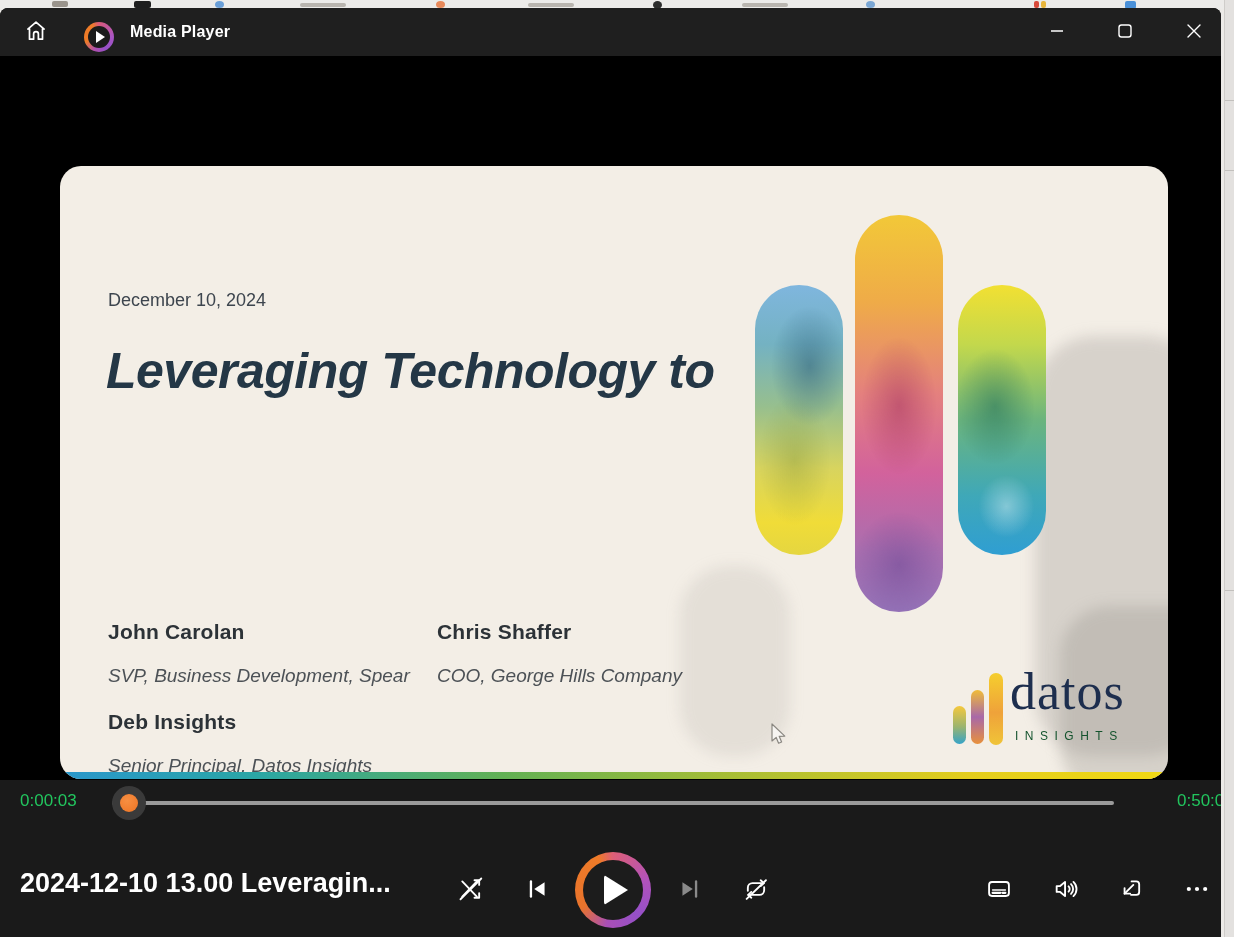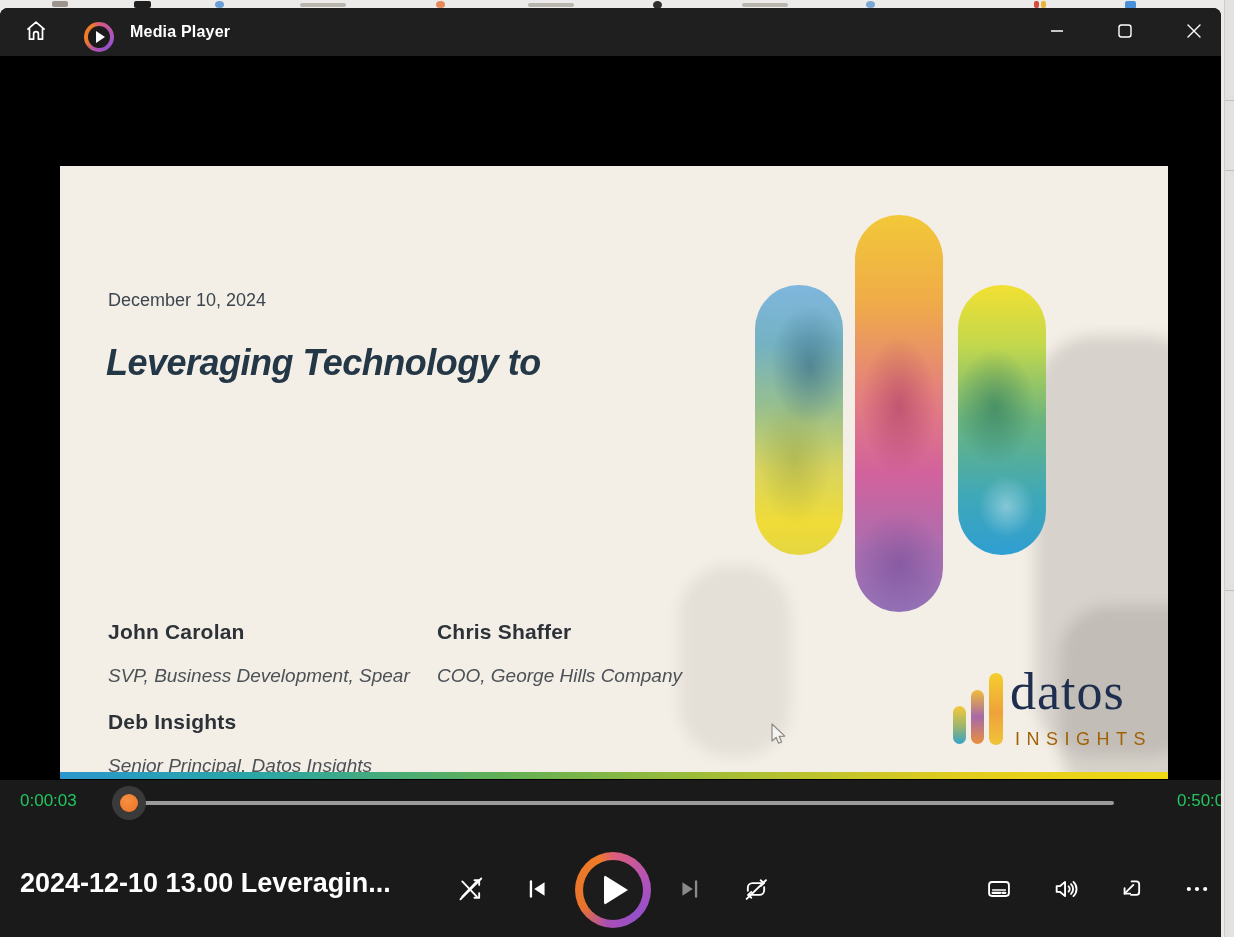--- a/index.html
+++ b/index.html
@@ -21,23 +21,23 @@
     background:conic-gradient(from 0deg, #d8597b 0deg, #a855c4 90deg, #9550c8 150deg, #b04fae 200deg, #ee7b28 250deg, #ee7b28 330deg, #d8597b 360deg); }
   .app-icon .inner { position:absolute; left:4px; top:4px; width:22px; height:22px; border-radius:50%; background:#1b1b1b; }
   .app-icon .tri { position:absolute; left:12px; top:9px; width:0; height:0; border-left:9px solid #fff; border-top:6px solid transparent; border-bottom:6px solid transparent; }
   .app-title { position:absolute; left:130px; top:0; height:48px; line-height:48px; color:#fff; font-size:16px; font-weight:600; letter-spacing:.2px; }
   .win-btn { position:absolute; top:0; width:62px; height:48px; background:none; border:none; display:flex; align-items:center; justify-content:center; cursor:pointer; }
   .win-btn.min { left:1026px; } .win-btn.max { left:1094px; } .win-btn.close { left:1163px; }
 
   .video-area { position:absolute; left:0; top:48px; width:1224px; height:724px; background:#000; }
 
   
-  .slide { position:absolute; left:60px; top:110px; width:1108px; height:613px; background:#f3eee6; overflow:hidden; }
+  .slide { position:absolute; left:60px; top:110px; width:1108px; height:613px; background:#f3eee6; overflow:hidden;border-radius:21px; }
   .slide-date { position:absolute; left:48px; top:124px; font-size:18px; color:#3d454e; }
-  .slide-title { position:absolute; left:46px; top:178px; font-size:36px; font-weight:bold; font-style:italic; color:#243746; line-height:1.08; letter-spacing:-0.5px; }
+  .slide-title { position:absolute; left:46px; top:178px; font-size:50px; font-weight:bold; font-style:italic; color:#243746; line-height:1.08; letter-spacing:-0.5px; }
   .speakers-col1 { position:absolute; left:48px; top:454px; width:330px; }
   .speakers-col2 { position:absolute; left:377px; top:454px; width:330px; }
   .spk-name { font-size:21px; font-weight:bold; color:#2c3237; letter-spacing:.2px; }
   .spk-role { font-size:19px; font-style:italic; color:#4c5156; margin-top:21px; }
   .spk-gap { margin-top:23px; }
 
   .pill { position:absolute; border-radius:44px; }
   .pill-left { left:695px; top:119px; width:88px; height:270px;
     background:linear-gradient(180deg,#7fb6de 0%,#74b2c2 22%,#97bf8e 45%,#d8d45e 68%,#f0dc38 88%,#e5d640 100%); }
   .pill-left::after { content:""; position:absolute; inset:0; border-radius:44px;
@@ -58,21 +58,21 @@
   .sil-1 { left:975px; top:170px; width:170px; height:420px; border-radius:60px; }
   .sil-2 { left:1000px; top:440px; width:180px; height:190px; border-radius:50px; background:rgba(140,135,129,.28); }
   .sil-3 { left:620px; top:400px; width:110px; height:190px; border-radius:50px; background:rgba(160,155,149,.18); }
 
   .logo-bars { position:absolute; left:888px; top:505px; width:60px; height:76px; }
   .bar { position:absolute; border-radius:7px; }
   .bar1 { left:5px; top:35px; width:13px; height:38px; background:linear-gradient(180deg,#f5c83c 0%,#9ab470 55%,#35a3c8 100%); }
   .bar2 { left:23px; top:19px; width:13px; height:54px; background:linear-gradient(180deg,#f0bc38 0%,#a868a8 50%,#e8913c 100%); }
   .bar3 { left:41px; top:2px; width:14px; height:72px; background:linear-gradient(180deg,#f5ce2e 0%,#efa23a 55%,#f0c438 100%); }
   .logo-word { position:absolute; left:950px; top:496px; font-family:"Liberation Serif", serif; font-size:52px; color:#1d2e4e; letter-spacing:1px; }
-  .logo-tag { position:absolute; left:955px; top:563px; font-size:18px; letter-spacing:6.5px; color:#a16207; font-weight:500; }
+  .logo-tag { position:absolute; left:955px; top:563px; font-size:12px; letter-spacing:6.5px; color:#14532d; font-weight:500; }
 
   .slide-strip { position:absolute; left:0; bottom:0; width:100%; height:7px;
     background:linear-gradient(90deg,#2a97cc 0%,#2ba6a4 18%,#62b054 40%,#a6bd35 60%,#e3cd1d 82%,#f0d814 100%); }
 
   .cursor { position:absolute; left:708px; top:556px; }
 
   
   .controls { position:absolute; left:0; top:772px; width:1224px; height:157px; background:#1a1a1a; }
   .time { position:absolute; top:11px; color:#22c55e; font-size:17px; }
   .time.elapsed { left:20px; }

